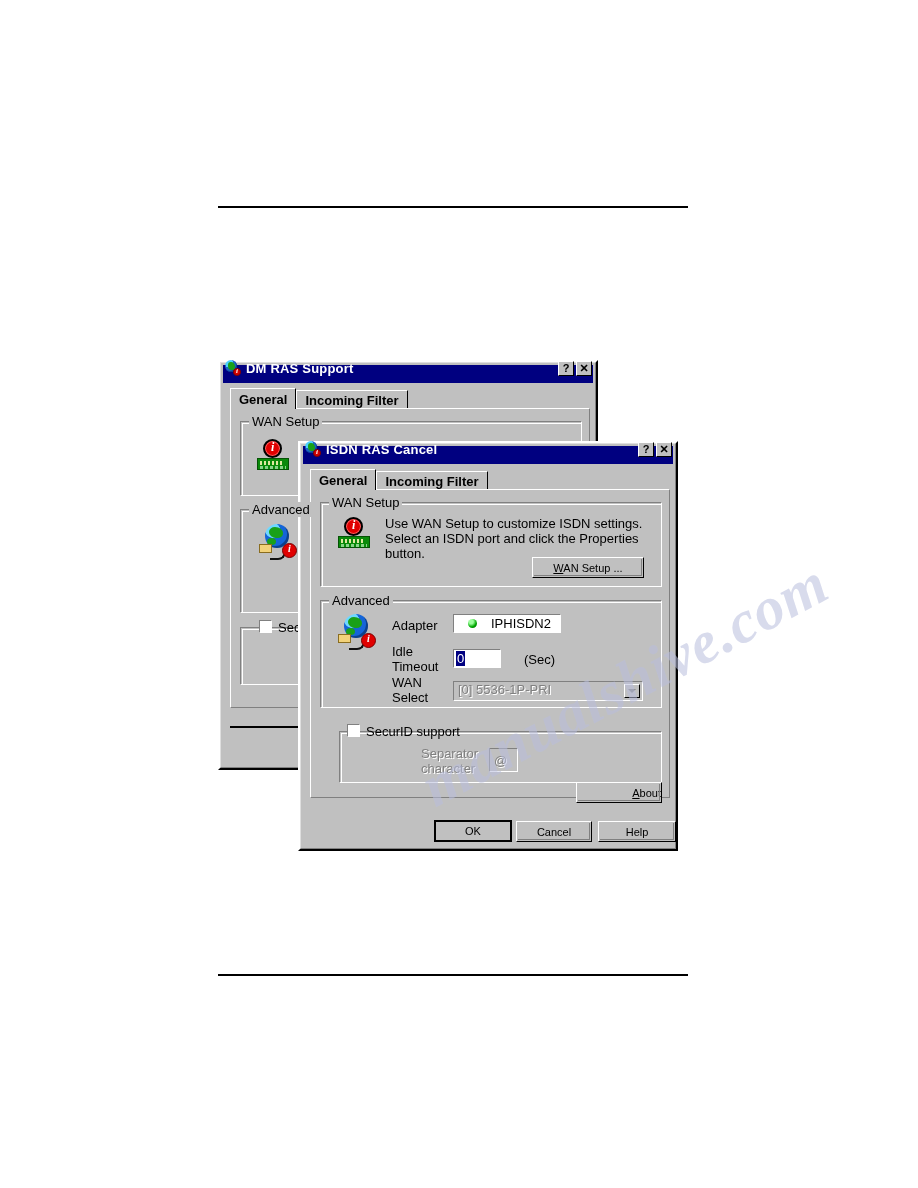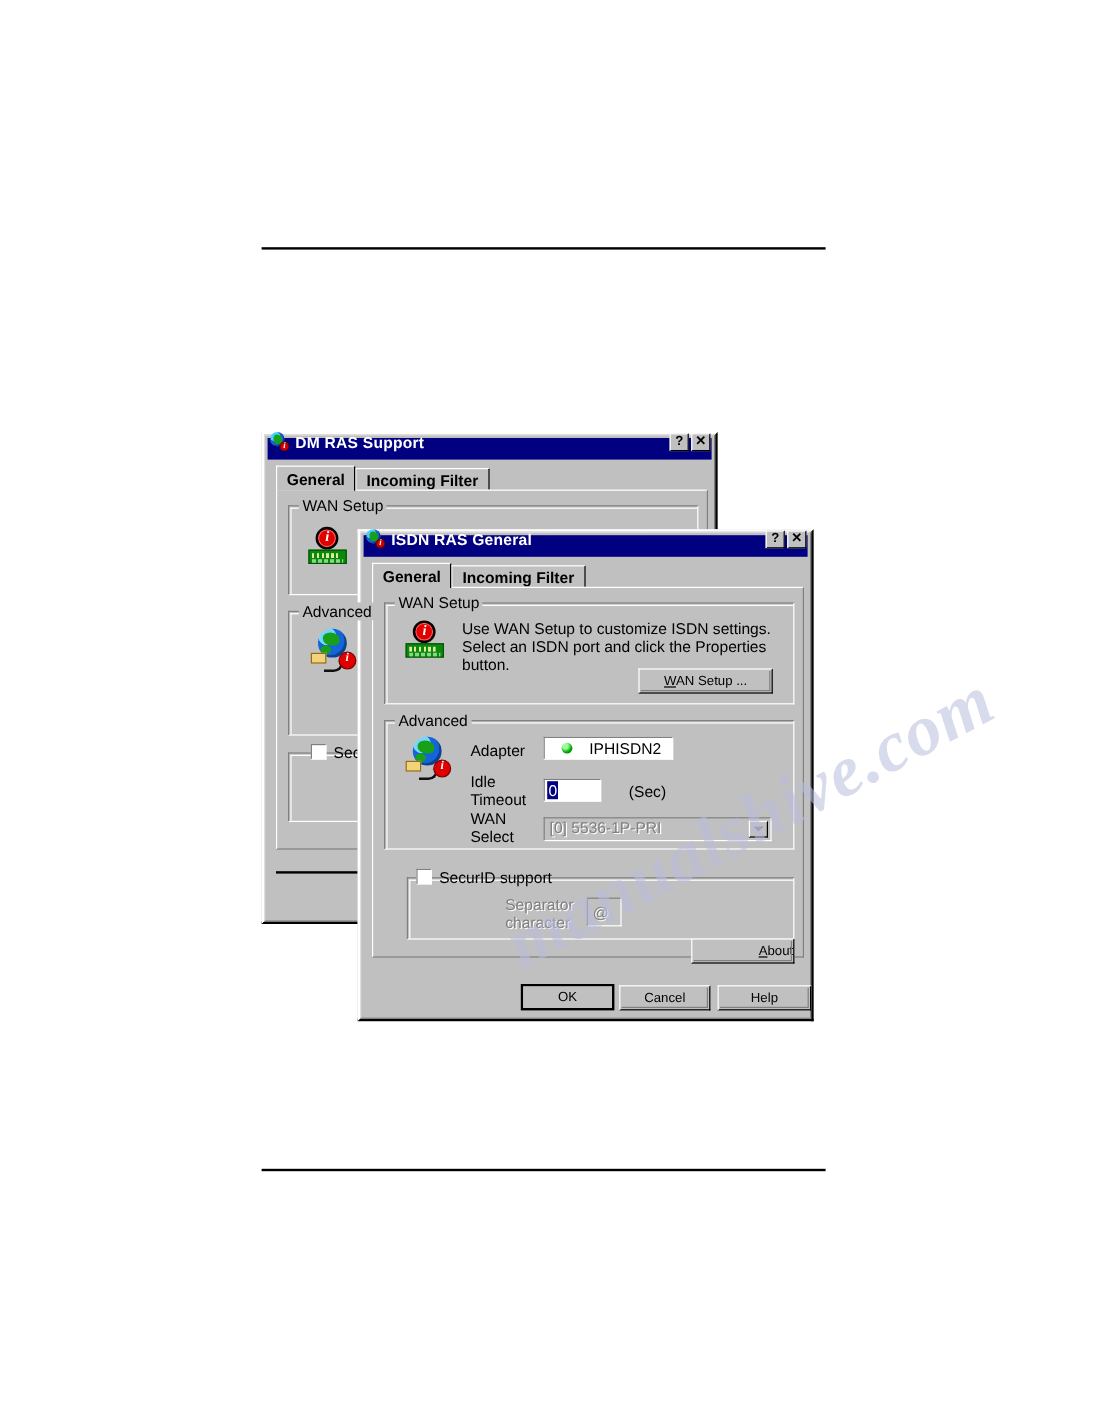--- a/index.html
+++ b/index.html
@@ -290,21 +290,21 @@
 
   <div class="dlg" style="left:298px;top:441px;width:380px;height:410px;">
     <div class="dlg-inner"></div>
 
     <div class="titlebar">
       <div class="appicon">
         <div class="globe"></div>
           <div class="land"></div>
           <div class="badge"></div>
       </div>
-      <div class="ttl">ISDN RAS General</div>
+      <div class="ttl">ISDN RAS Cancel</div>
       <div class="tb-spacer"></div>
       <div class="tbbtn">?</div>
       <div class="tbbtn">✕</div>
     </div>
 
     <div class="tabstrip" style="left:10px;top:26px;">
       <div class="tab active">General</div>
       <div class="tab inactive">Incoming Filter</div>
     </div>
 

